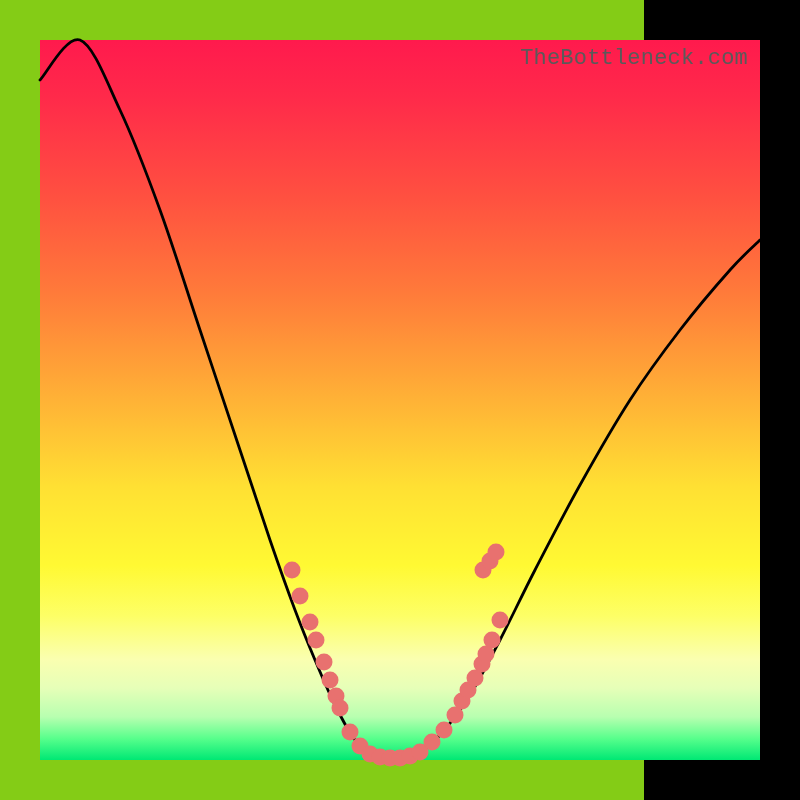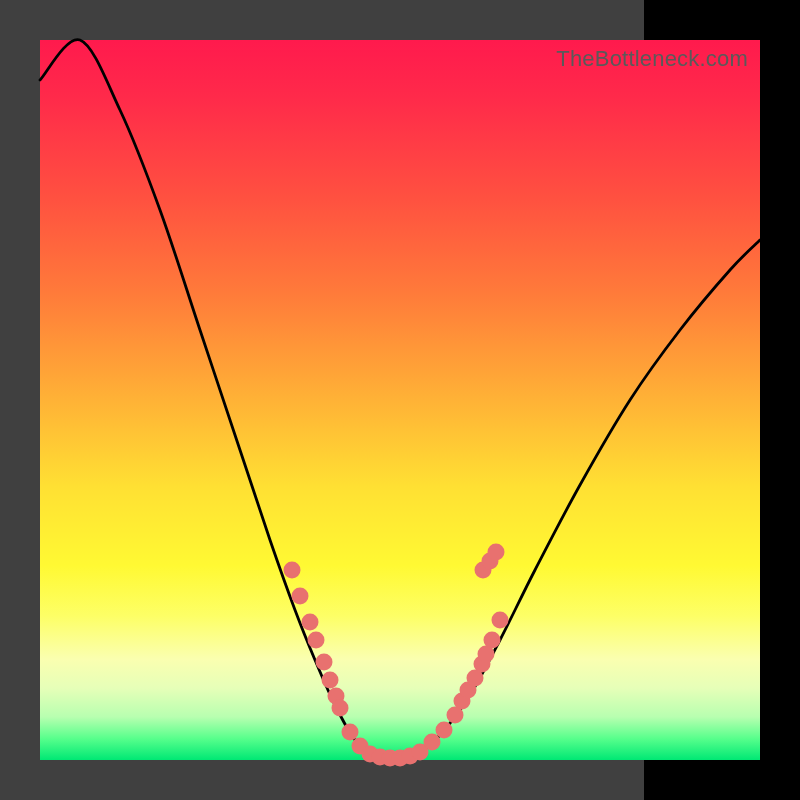--- a/index.html
+++ b/index.html
@@ -8,21 +8,22 @@
     width: 800px;
     height: 800px;
     overflow: hidden;
     background: #000;
     font-family: Arial, Helvetica, sans-serif;
   }
   .frame {
     position: relative;
     width: 644px;
     height: 800px;
-    background: #404040;
+    background: #84cc16;
+    font-family: Liberation Mono, monospace;
   }
   .plot-area {
     position: absolute;
     left: 40px;
     top: 40px;
     width: 720px;
     height: 720px;
     
     background: linear-gradient(to bottom,
       #ff1a4d 0%,

